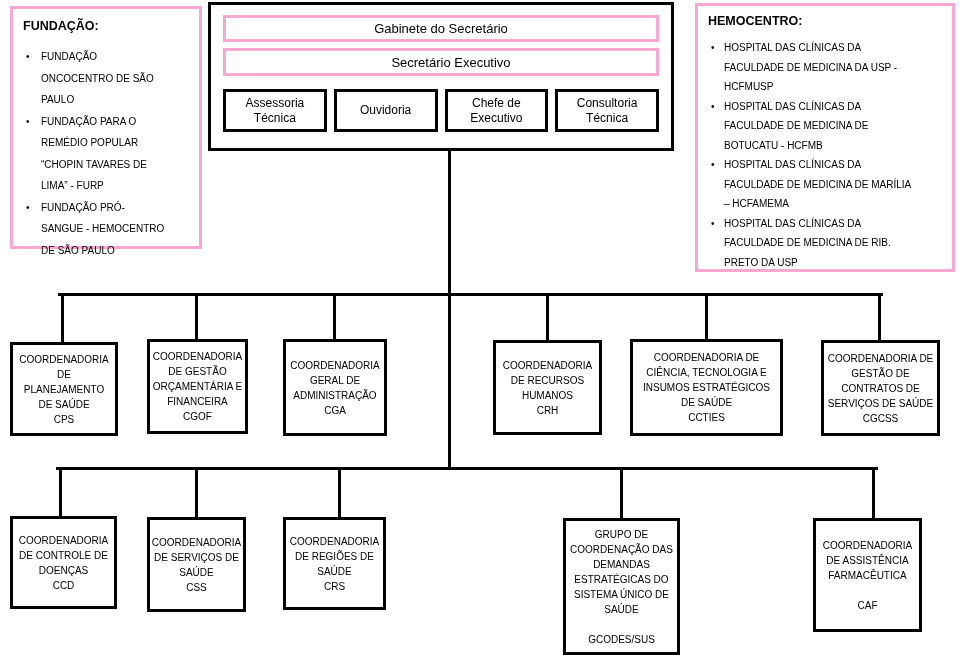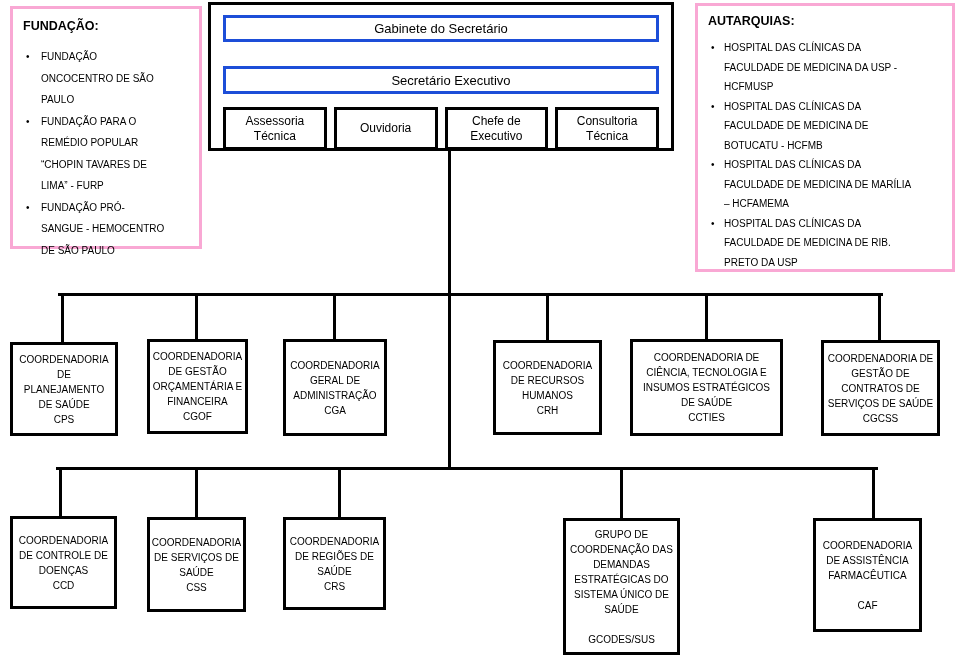--- a/index.html
+++ b/index.html
@@ -17,23 +17,23 @@
   .panel ul { list-style:none; margin-top:13px; }
   .panel li { position:relative; padding-left:18px; white-space:pre-line; }
   .panel li::before { content:"\2022"; position:absolute; left:3px; top:0; }
   .panel-fundacao li { font-size:10px; line-height:21.5px; }
   .panel-autarquias li { font-size:10px; line-height:19.5px; padding-left:16px; }
   .panel-autarquias ul { margin-top:10px; }
 
   
   .center-unit { position:absolute; left:208px; top:2px; width:466px; height:149px;
     border:3px solid #000; background:#fff; padding:10px 12px; }
-  .wide-box { height:27px; border:3px solid #1d4ed8; display:flex; align-items:center;
+  .wide-box { height:27px; border:3px solid #f9a8d4; display:flex; align-items:center;
     justify-content:center; font-size:13px; }
-  .wide-box.second { height:28px; margin-top:24px;padding-left:20px; }
+  .wide-box.second { height:28px; margin-top:6px;padding-left:20px; }
   .staff-row { display:flex; gap:7px; margin-top:13px; height:43px;border-radius:13px; }
   .staff-box { flex:1; border:3px solid #000; display:flex; align-items:center;
     justify-content:center; text-align:center; font-size:12px; line-height:15px; padding:1px 2px; }
 
   
   .org-box { position:absolute; border:3px solid #000; background:#fff;
     display:flex; flex-direction:column; align-items:center; justify-content:center;
     text-align:center; font-size:10px; line-height:15px; padding:2px 2px; }
   .org-box .name { white-space:pre-line; display:block; }
   .org-box .acro { display:block; }
@@ -70,21 +70,21 @@
 REMÉDIO POPULAR
 “CHOPIN TAVARES DE
 LIMA” - FURP</li>
       <li>FUNDAÇÃO PRÓ-
 SANGUE - HEMOCENTRO
 DE SÃO PAULO</li>
     </ul>
   </div>
 
   <div class="panel panel-autarquias">
-    <div class="panel-title">AUTARQUIAS:</div>
+    <div class="panel-title">HEMOCENTRO:</div>
     <ul>
       <li>HOSPITAL DAS CLÍNICAS DA
 FACULDADE DE MEDICINA DA USP -
 HCFMUSP</li>
       <li>HOSPITAL DAS CLÍNICAS DA
 FACULDADE DE MEDICINA DE
 BOTUCATU - HCFMB</li>
       <li>HOSPITAL DAS CLÍNICAS DA
 FACULDADE DE MEDICINA DE MARÍLIA
 – HCFAMEMA</li>

